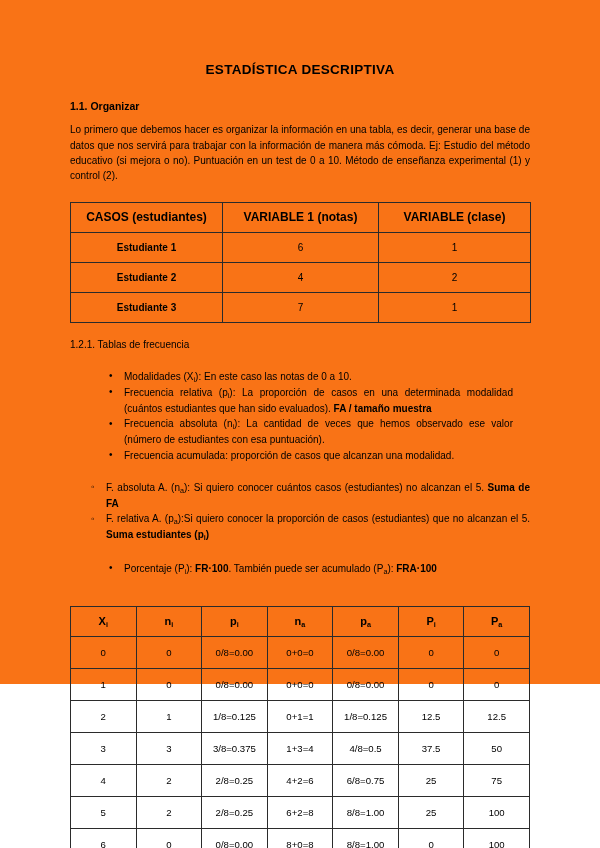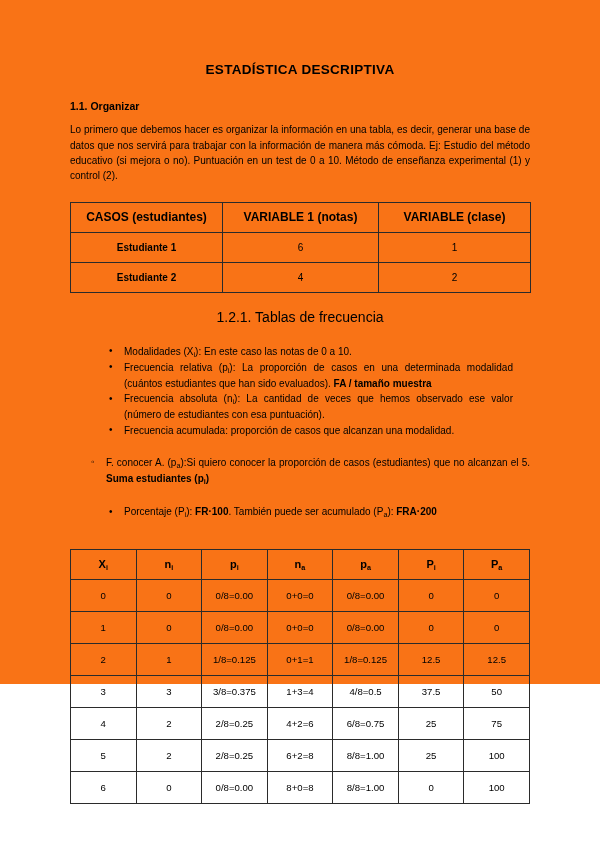--- a/index.html
+++ b/index.html
@@ -36,25 +36,24 @@
     margin: 0 0 11px 0;
     line-height: 1.25;
   }
   .h2 {
     font-size: 10.5px;
     font-weight: bold;
     margin: 0 0 9px 0;
     line-height: 1.25;
   }
   .h3 {
-    font-size: 14px;
+    font-size: 10px;
     font-weight: normal;
     margin: 0 0 9px 0;
     line-height: 1.25;
-    text-align: center;
   }
   p.body-text {
     font-size: 10px;
     line-height: 15.2px;
     margin: 0 0 10px 0;
     text-align: justify;
   }
   p.lead {
     margin-bottom: 9px;
   }
@@ -182,41 +181,47 @@
         <tr>
           <td class="rowlabel">Estudiante 1</td>
           <td>6</td>
           <td>1</td>
         </tr>
         <tr>
           <td class="rowlabel">Estudiante 2</td>
           <td>4</td>
           <td>2</td>
         </tr>
+        <tr>
+          <td class="rowlabel">Estudiante 3</td>
+          <td>7</td>
+          <td>1</td>
+        </tr>
       </tbody>
   </table>
 
   <div class="spacer-16"></div>
 
 
   <h4 class="h3">1.2.1. Tablas de frecuencia</h4>
 
 
   <div id="concepts-list">
       <ul class="lvl1">
         <li><span>Modalidades (X</span><sub>i</sub><span>): En este caso las notas de 0 a 10.</span></li>
         <li><span>Frecuencia relativa (p</span><sub>i</sub><span>): La proporción de casos en una determinada modalidad (cuántos estudiantes que han sido evaluados). </span><b>FA / tamaño muestra</b></li>
         <li><span>Frecuencia absoluta (n</span><sub>i</sub><span>): La cantidad de veces que hemos observado ese valor (número de estudiantes con esa puntuación).</span></li>
         <li><span>Frecuencia acumulada: proporción de casos que alcanzan una modalidad.</span></li>
       </ul>
       <ul class="lvl2">
-        <li><span>F. conocer A. (p</span><sub>a</sub><span>):Si quiero conocer la proporción de casos (estudiantes) que no alcanzan el 5. </span><b>Suma estudiantes (p</b><sub style="font-weight: bold;">i</sub><b>)</b></li>
+        <li><span>F. absoluta A. (n</span><sub>a</sub><span>): Si quiero conocer cuántos casos (estudiantes) no alcanzan el 5. </span><b>Suma de FA</b></li>
+        <li><span>F. relativa A. (p</span><sub>a</sub><span>):Si quiero conocer la proporción de casos (estudiantes) que no alcanzan el 5. </span><b>Suma estudiantes (p</b><sub style="font-weight: bold;">i</sub><b>)</b></li>
       </ul>
       <ul class="lvl1">
-        <li><span>Porcentaje (P</span><sub>i</sub><span>): </span><b>FR·100</b><span>. También puede ser acumulado (P</span><sub>a</sub><span>): </span><b>FRA·200</b></li>
+        <li><span>Porcentaje (P</span><sub>i</sub><span>): </span><b>FR·100</b><span>. También puede ser acumulado (P</span><sub>a</sub><span>): </span><b>FRA·100</b></li>
       </ul>
     </div>
 
   <div class="spacer-12"></div>
 
   <table class="doc-table" id="table-freq">
     <colgroup>
         <col>
         <col>
         <col>

